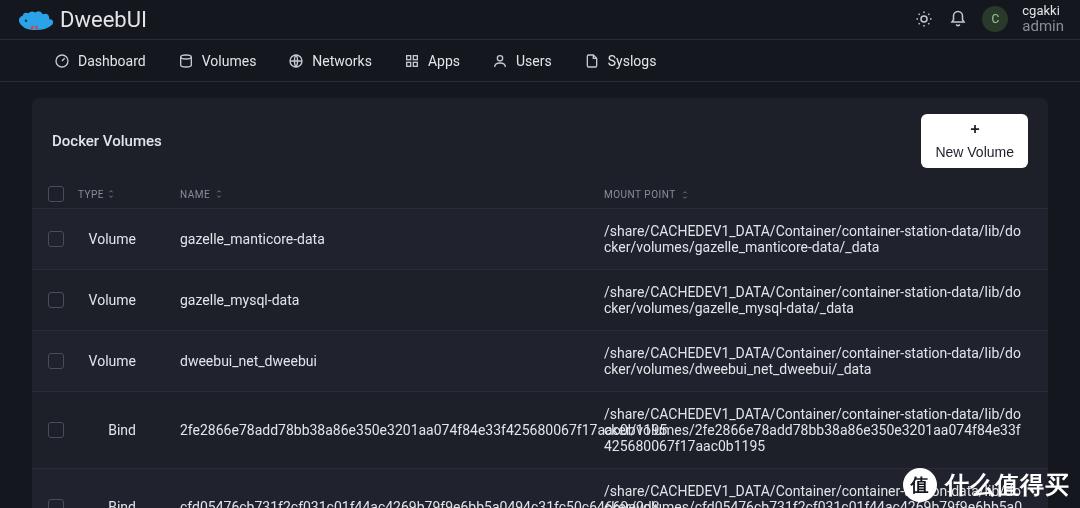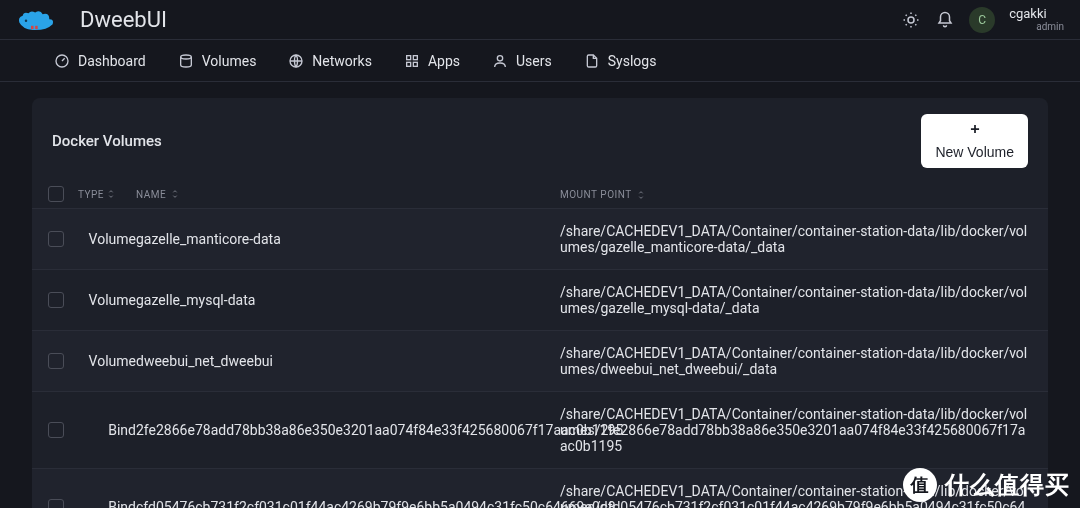--- a/index.html
+++ b/index.html
@@ -14,36 +14,36 @@
     position: relative;
   }
   
   .topbar {
     display: flex;
     align-items: center;
     height: 40px;
     padding: 0 16px;
     border-bottom: 1px solid #2a2d38;
   }
-  .logo-area { display: flex; align-items: center; gap: 24px; }
+  .logo-area { display: flex; align-items: center; gap: 4px; }
   .whale {
     width: 40px; height: 26px;
   }
   .brand { font-size: 22px; font-weight: 400; color: #e2e4e9; }
   .topbar-right { margin-left: auto; display: flex; align-items: center; gap: 14px; }
   .icon-btn { width: 20px; height: 20px; display:flex; align-items:center; justify-content:center; color:#c5c8d3; cursor:pointer; }
   .avatar {
     width: 26px; height: 26px; border-radius: 50%;
     background: #2a3a2a; color: #9ac79a;
     display:flex; align-items:center; justify-content:center;
     font-size: 12px;
   }
   .user-block { display:flex; flex-direction:column; line-height:1.1; }
   .user-name { font-size: 13px; color:#e2e4e9; }
-  .user-role { font-size: 10px; color:#8a8d99;margin-left:27px; }
+  .user-role { font-size: 15px; color:#8a8d99; }
 
   
   .nav {
     display:flex; align-items:center; gap: 4px;
     height: 42px;
     padding: 0 40px;
     border-bottom: 1px solid #2a2d38;
   }
   .nav-item {
     display:flex; align-items:center; gap:8px;
@@ -84,21 +84,21 @@
   .thead {
     display:flex; align-items:center;
     padding: 6px 20px 6px 16px;
     font-size: 10px;
     letter-spacing: 0.5px;
     color:#8a8d99;
     text-transform: uppercase;
   }
   .col-check { width: 30px; flex:none; }
   .col-type  { width: 58px; flex:none; display:flex; align-items:center; gap:2px;}
-  .col-name  { width: 424px; flex:none; display:flex; align-items:center; gap:4px;}
+  .col-name  { width: 424px; flex:none; display:flex; align-items:center; gap:4px;margin-left:44px;}
   .col-mount { flex:1; display:flex; align-items:flex-end; gap:4px; min-width:0;}
   .sort-icon { width:10px; height:10px; stroke:#8a8d99; }
 
   .row {
     display:flex; align-items:center;
     padding: 14px 20px 14px 16px;
     border-top: 1px solid #2a2d38;
     font-size: 14px;
     color:#e2e4e9;
   }

